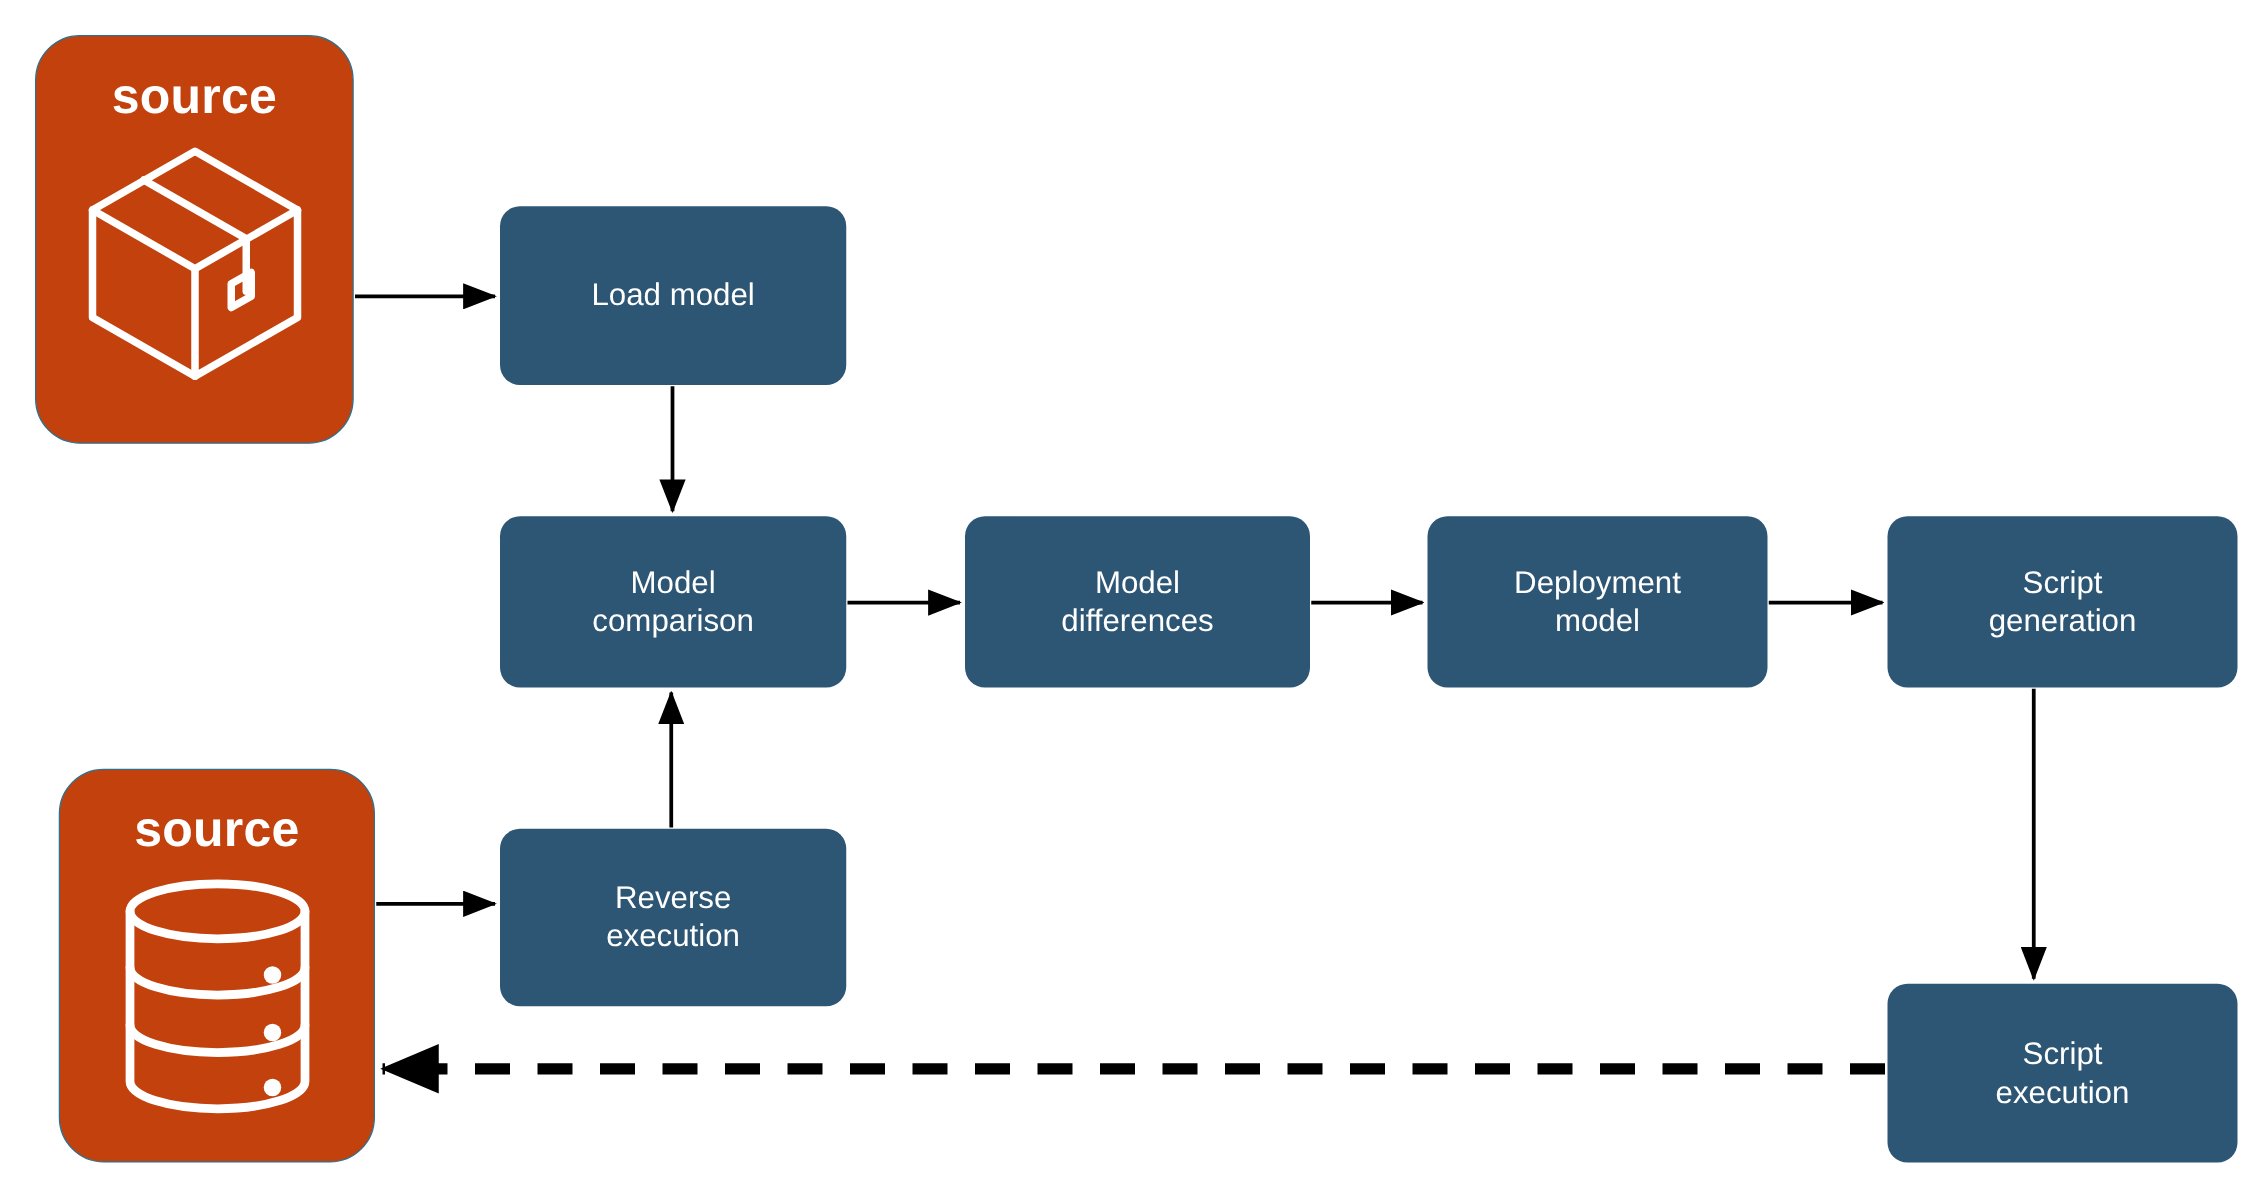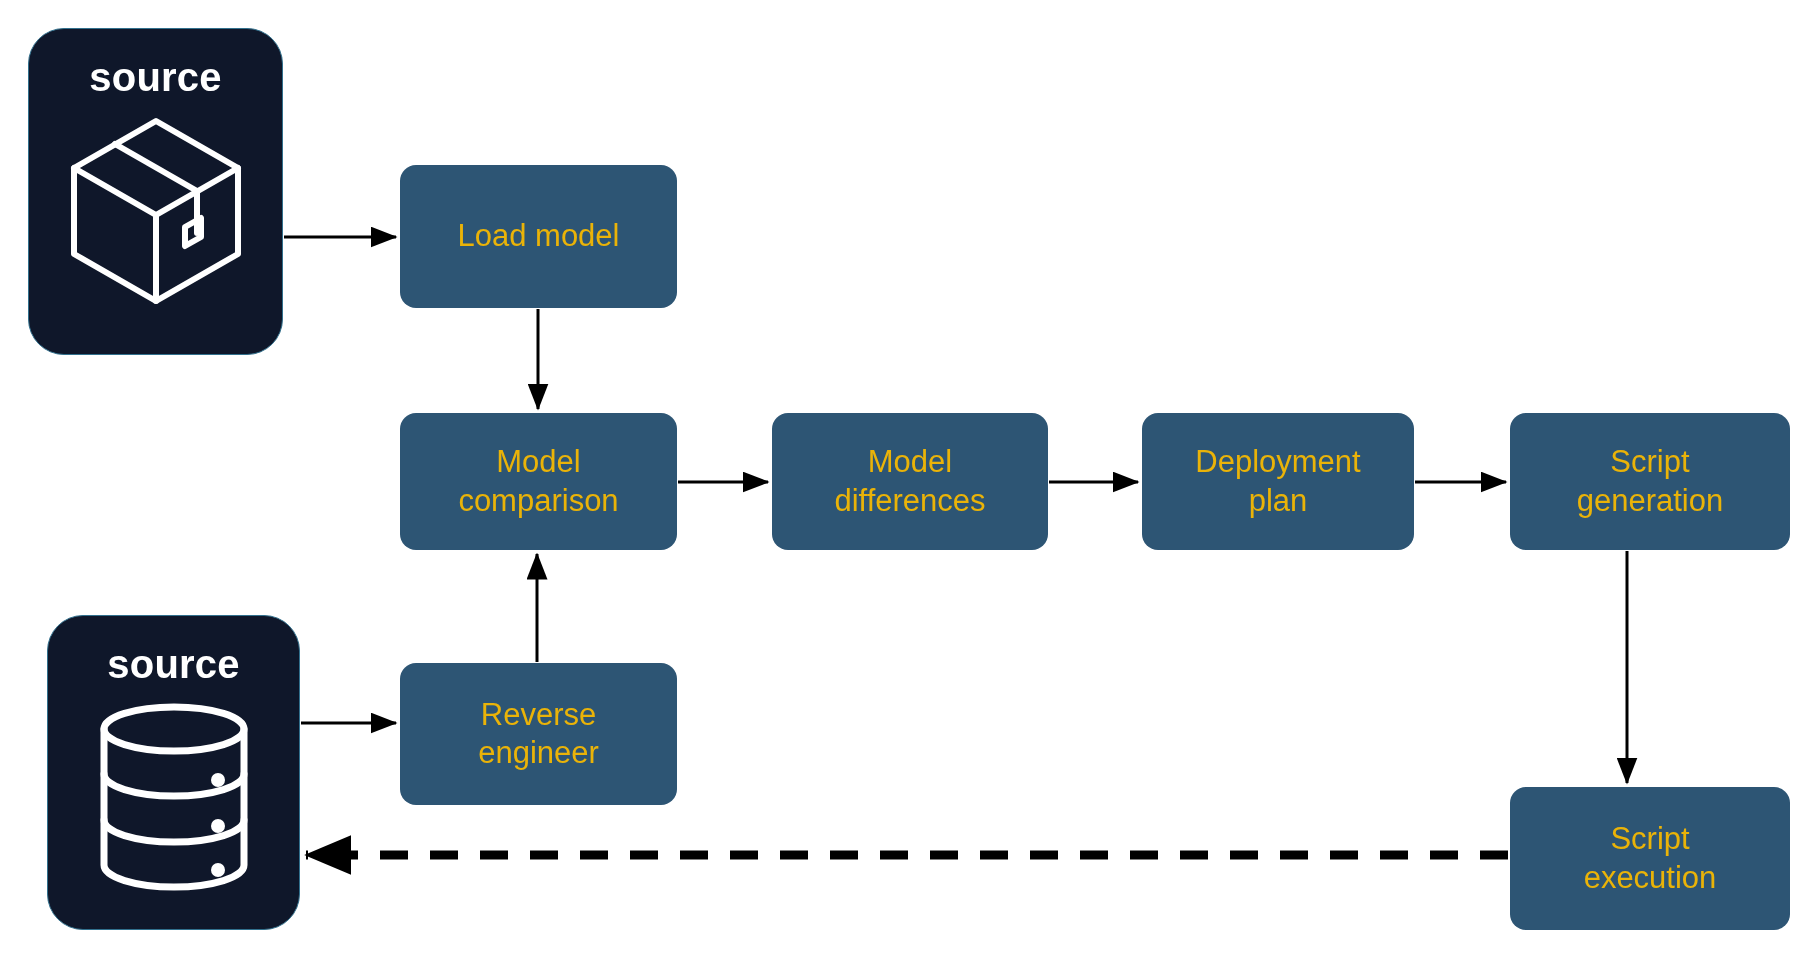--- a/index.html
+++ b/index.html
@@ -29,21 +29,21 @@
   .node {
     position: absolute;
     box-sizing: border-box;
     display: flex;
     align-items: center;
     justify-content: center;
     text-align: center;
   }
   
   .endpoint {
-    background: #0f172a;
+    background: #c2410c;
     border: 1px solid #31708d;
     border-radius: 36px;
     flex-direction: column;
     justify-content: flex-start;
     padding-top: 26px;
   }
   .endpoint-label {
     color: #ffffff;
     font-size: 40px;
     font-weight: bold;
@@ -51,22 +51,22 @@
     line-height: 1.1;
   }
   .endpoint-icon {
     margin-top: 16px;
     display: block;
   }
   
   .step {
     background: #2d5574;
     border-radius: 16px;
-    color: #eab308;
-    font-size: 31px;
+    color: #ffffff;
+    font-size: 25px;
     line-height: 1.24;
     padding: 4px 10px;
   }
   .step-label {
     white-space: pre-line;
     display: block;
   }
 </style>
 </head>
 <body>
@@ -149,31 +149,31 @@
 comparison</span>
   </div>
 
   <div class="node step" style="left:772px; top:413px; width:276px; height:137px;">
     <span class="step-label">Model
 differences</span>
   </div>
 
   <div class="node step" style="left:1142px; top:413px; width:272px; height:137px;">
     <span class="step-label">Deployment
-plan</span>
+model</span>
   </div>
 
   <div class="node step" style="left:1510px; top:413px; width:280px; height:137px;">
     <span class="step-label">Script
 generation</span>
   </div>
 
   <div class="node step" style="left:400px; top:663px; width:277px; height:142px;">
     <span class="step-label">Reverse
-engineer</span>
+execution</span>
   </div>
 
   <div class="node step" style="left:1510px; top:787px; width:280px; height:143px;">
     <span class="step-label">Script
 execution</span>
   </div>
 
 </div>
 
 </body></html>

